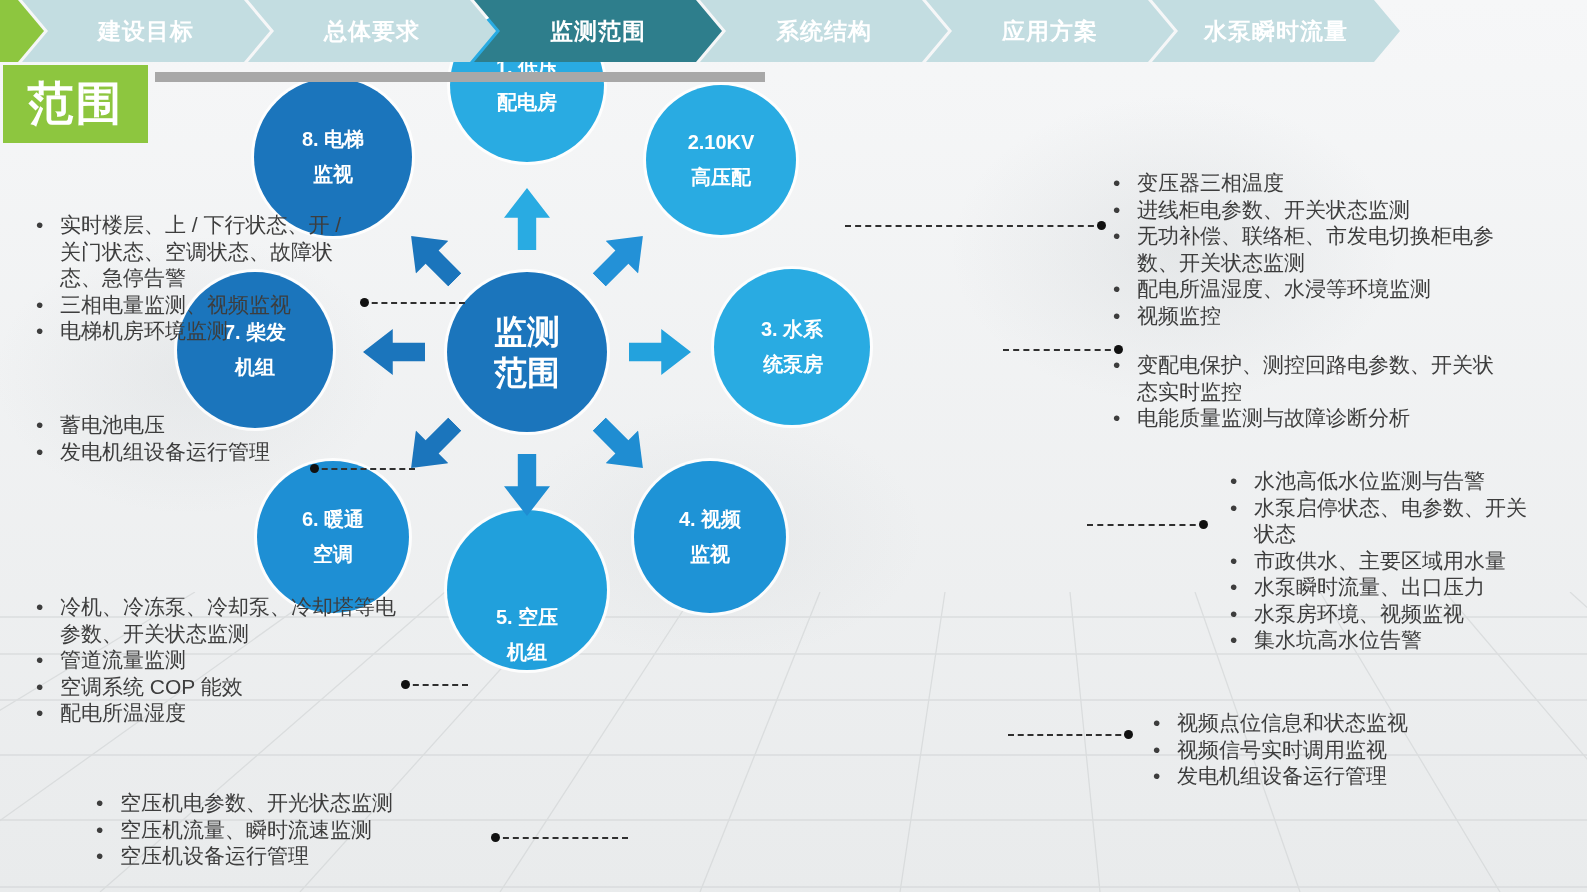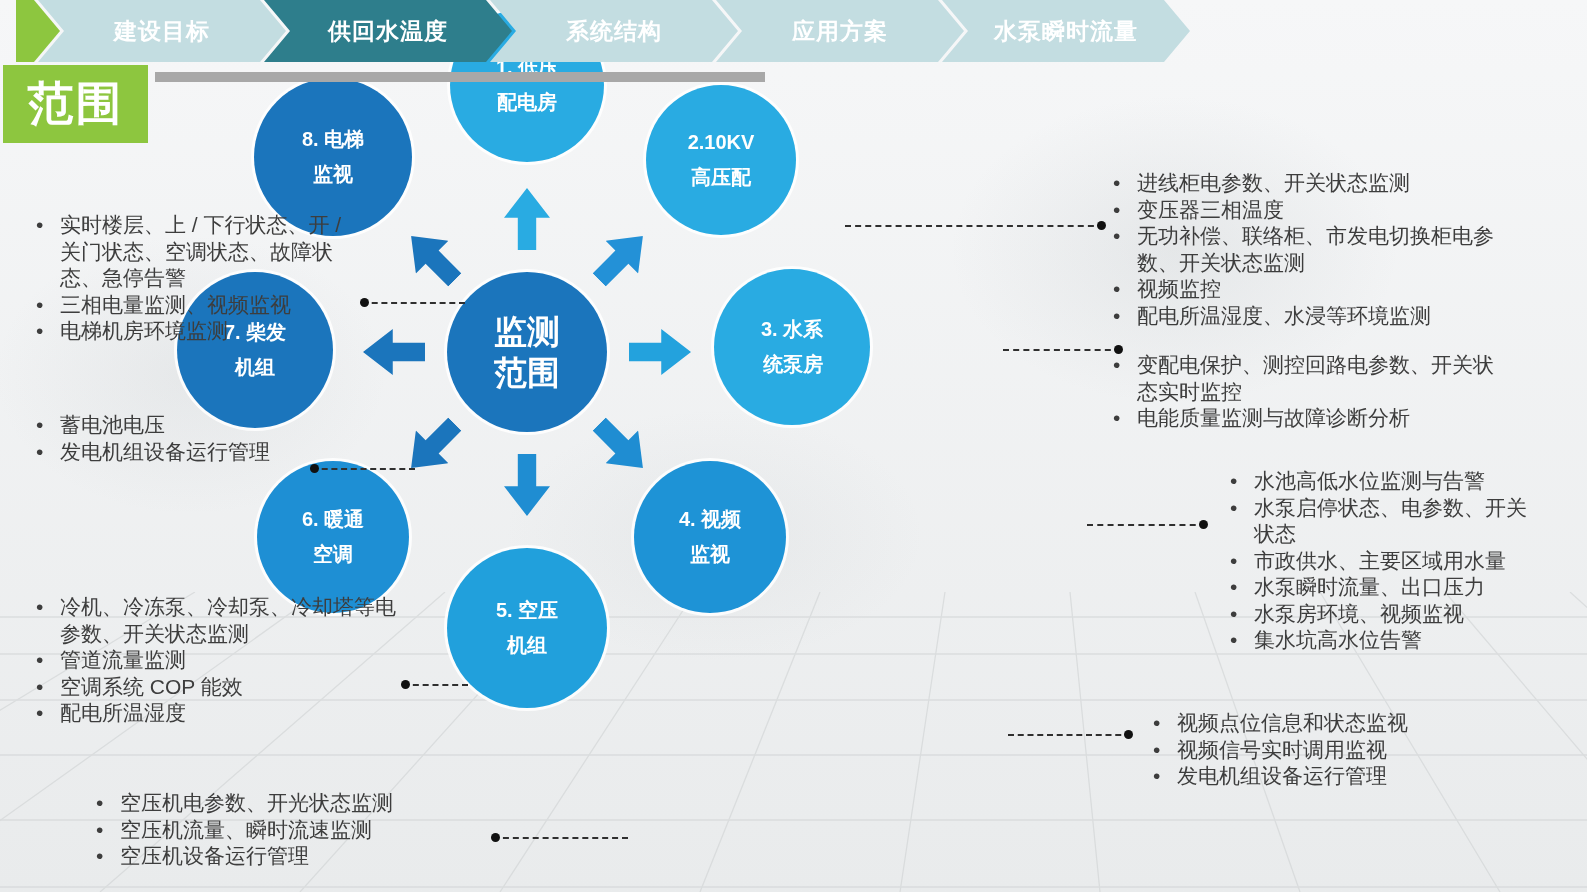--- a/index.html
+++ b/index.html
@@ -8,21 +8,21 @@
     font-family:"Liberation Sans","DejaVu Sans",sans-serif;
     background-image:
       radial-gradient(ellipse 320px 220px at 74% 28%, rgba(158,166,170,.16), transparent 70%),
       radial-gradient(ellipse 280px 200px at 12% 42%, rgba(158,166,170,.13), transparent 70%),
       radial-gradient(ellipse 300px 180px at 45% 60%, rgba(158,166,170,.10), transparent 70%),
       linear-gradient(#f6f7f8,#e9ebec);
   }
   
   .floor{position:absolute;left:0;bottom:0;z-index:0;}
   
-  .nav{position:absolute;left:16px;top:0;height:76px;display:flex;z-index:6;}
+  .nav{position:absolute;left:0;top:0;height:76px;display:flex;z-index:6;}
   .chev{height:62px;display:flex;align-items:center;justify-content:center;
     clip-path:polygon(0 0, calc(100% - 26px) 0, 100% 50%, calc(100% - 26px) 100%, 0 100%, 26px 50%);
     width:248px;margin-left:-22px;}
   .chev.lead{width:44px;margin-left:0;
     clip-path:polygon(0 0, calc(100% - 26px) 0, 100% 50%, calc(100% - 26px) 100%, 0 100%);}
   .chev span{color:#fff;font-weight:bold;font-size:23px;letter-spacing:1px;}
   
   .badge{position:absolute;left:3px;top:65px;width:145px;height:78px;z-index:6;
     display:flex;align-items:center;justify-content:center;color:#fff;
     font-size:46px;font-weight:bold;letter-spacing:2px;}
@@ -31,21 +31,21 @@
   
   .node{position:absolute;border-radius:50%;display:flex;align-items:center;justify-content:center;
     color:#fff;font-weight:bold;text-align:center;white-space:pre-line;z-index:2;
     box-shadow:0 0 0 3px rgba(255,255,255,.85);font-size:20px;line-height:35px;}
   .node.center{font-size:33px;line-height:41px;z-index:2;}
   .node.n1{left:450px;top:8px;width:154px;height:154px;z-index:1;}
   .node.center-pos{left:447px;top:272px;width:160px;height:160px;}
   .node.n2{left:646px;top:85px;width:150px;height:150px;}
   .node.n3{left:714px;top:269px;width:156px;height:156px;}
   .node.n4{left:634px;top:461px;width:152px;height:152px;}
-  .node.n5{left:447px;top:548px;width:160px;height:160px;}
+  .node.n5{left:447px;top:510px;width:160px;height:160px;align-items:flex-end;}
   .node.n6{left:257px;top:461px;width:152px;height:152px;}
   .node.n7{left:177px;top:272px;width:156px;height:156px;}
   .node.n8{left:254px;top:78px;width:158px;height:158px;}
   .arrow{position:absolute;width:62px;height:46px;z-index:2;
     clip-path:polygon(0 30%, 52% 30%, 52% 0, 100% 50%, 52% 100%, 52% 70%, 0 70%);}
   .a-up{left:496px;top:196px;transform:rotate(-90deg);}
   .a-ur{left:590px;top:235px;transform:rotate(-45deg);}
   .a-rt{left:629px;top:329px;}
   .a-dr{left:590px;top:423px;transform:rotate(45deg);}
   .a-dn{left:496px;top:462px;transform:rotate(90deg);}
@@ -158,25 +158,25 @@
       <li>管道流量监测</li>
       <li>空调系统 COP 能效</li>
       <li>配电所温湿度</li>
     </ul>
   <ul class="blist l-compressor">
       <li>空压机电参数、开光状态监测</li>
       <li>空压机流量、瞬时流速监测</li>
       <li>空压机设备运行管理</li>
     </ul>
   <ul class="blist l-substation">
+      <li>变压器三相温度</li>
       <li>进线柜电参数、开关状态监测</li>
-      <li>变压器三相温度</li>
       <li>无功补偿、联络柜、市发电切换柜电参数、开关状态监测</li>
+      <li>配电所温湿度、水浸等环境监测</li>
       <li>视频监控</li>
-      <li>配电所温湿度、水浸等环境监测</li>
     </ul>
   <ul class="blist l-protection">
       <li>变配电保护、测控回路电参数、开关状态实时监控</li>
       <li>电能质量监测与故障诊断分析</li>
     </ul>
   <ul class="blist l-water">
       <li>水池高低水位监测与告警</li>
       <li>水泵启停状态、电参数、开关状态</li>
       <li>市政供水、主要区域用水量</li>
       <li>水泵瞬时流量、出口压力</li>
@@ -189,22 +189,25 @@
       <li>发电机组设备运行管理</li>
     </ul>
 
   <div class="graybar"></div>
 
   <div class="nav">
     <div class="chev lead" style="background: rgb(141, 198, 63);"></div>
     <div class="chev" style="background: rgb(195, 221, 225);">
         <span>建设目标</span>
       </div>
+    <div class="chev" style="background: rgb(195, 221, 225);">
+        <span>总体要求</span>
+      </div>
     <div class="chev" style="background: rgb(46, 126, 140);">
-        <span>供回水温度</span>
+        <span>监测范围</span>
       </div>
     <div class="chev" style="background: rgb(195, 221, 225);">
         <span>系统结构</span>
       </div>
     <div class="chev" style="background: rgb(195, 221, 225);">
         <span>应用方案</span>
       </div>
     <div class="chev" style="background: rgb(195, 221, 225);">
         <span>水泵瞬时流量</span>
       </div>

